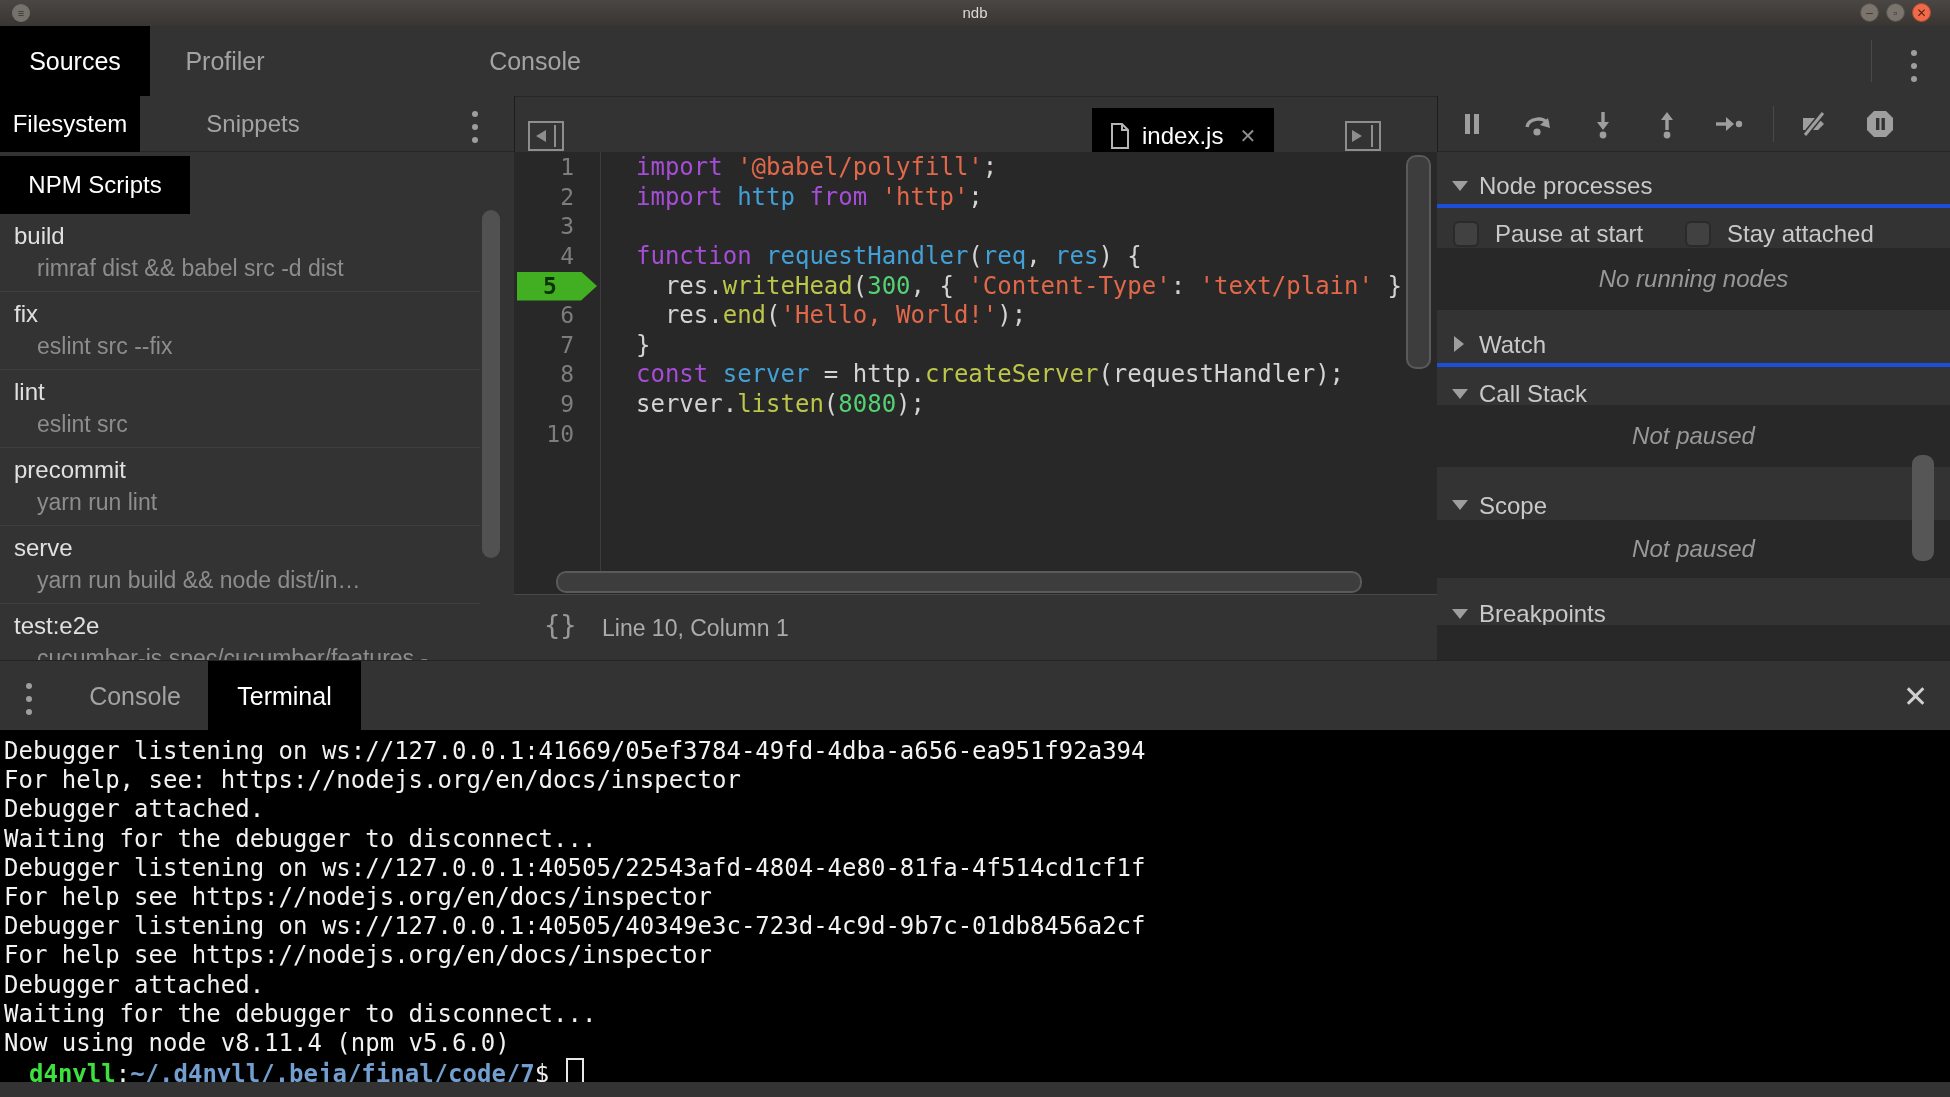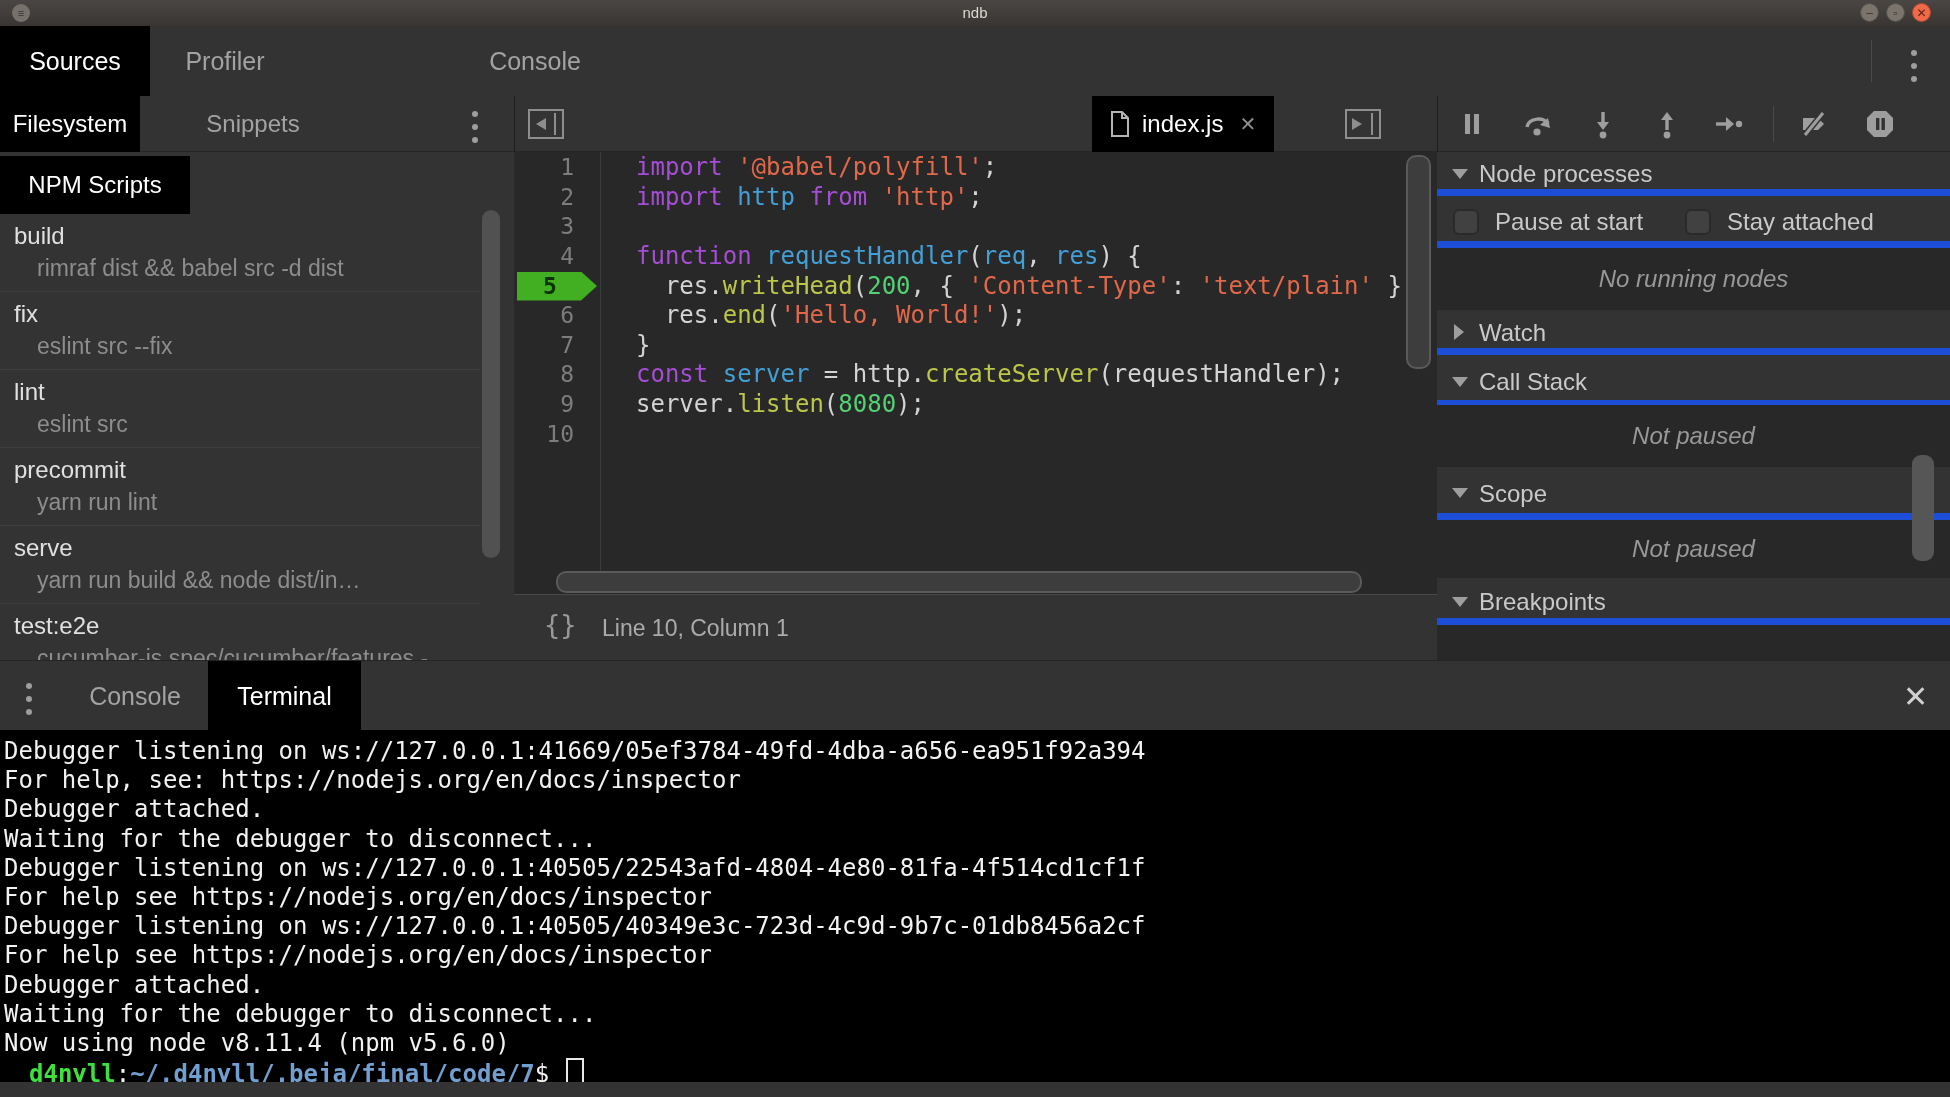--- a/index.html
+++ b/index.html
@@ -22,21 +22,21 @@
   #main-tabs{left:0;top:26px;width:1950px;height:70px;background:#333;border-bottom:1px solid #272727;}
   .main-tab{top:0;height:70px;line-height:70px;text-align:center;font-size:25px;color:#a3a3a3;}
   .main-tab.active{background:#000;color:#fff;}
   .vdiv{width:1px;background:#4a4a4a;}
   .kebab{width:8px;display:flex;flex-direction:column;gap:7px;}
   .kebab i{width:6px;height:6px;border-radius:50%;background:#9e9e9e;}
   
   #row2-left{left:0;top:96px;width:514px;height:56px;background:#333;border-bottom:1px solid #262626;box-sizing:border-box;}
   .panel-tab{top:0;height:56px;line-height:56px;text-align:center;font-size:24px;color:#a3a3a3;}
   .panel-tab.active{background:#000;color:#fff;text-align:center;}
-  #editor-top{left:514px;top:96px;width:923px;height:56px;background:#333;border-bottom:1px solid #262626;box-sizing:border-box;}
+  #editor-top{left:514px;top:108px;width:923px;height:56px;background:#333;border-bottom:1px solid #262626;box-sizing:border-box;}
   .navbox{top:13px;width:36px;height:30px;border:2px solid #8e8e8e;box-sizing:border-box;}
   .navbox .bar{position:absolute;top:2px;bottom:2px;width:2px;background:#8e8e8e;right:6px;}
   .tri-left{position:absolute;left:6px;top:7px;width:0;height:0;
     border-top:6px solid transparent;border-bottom:6px solid transparent;border-right:10px solid #8e8e8e;}
   .tri-right{position:absolute;left:5px;top:7px;width:0;height:0;
     border-top:6px solid transparent;border-bottom:6px solid transparent;border-left:10px solid #8e8e8e;}
   #file-tab{left:578px;top:0;height:56px;background:#000;display:flex;align-items:center;
     padding:0 18px;gap:12px;}
   #file-tab .fname{font-size:24px;color:#fff;}
   #file-tab .close-x{font-size:20px;color:#8e8e8e;margin-left:4px;}
@@ -73,21 +73,21 @@
   .scroll-thumb{border:2px solid #5a5a5a;background:#3d3d3d;border-radius:10px;box-sizing:border-box;}
   #ed-vscroll{left:1406px;top:155px;width:25px;height:214px;}
   #ed-hscroll{left:556px;top:571px;width:806px;height:22px;}
   #ed-status{left:514px;top:594px;width:923px;height:66px;background:#333;
     border-top:1px solid #484848;box-sizing:border-box;}
   #brace-icon{left:30px;top:14px;font-family:"DejaVu Sans Mono",monospace;font-size:27px;color:#989898;position:absolute;}
   #cursor-pos{left:88px;top:0;height:66px;line-height:66px;font-size:23px;color:#ababab;position:absolute;}
   
   #right-panel{left:1437px;top:152px;width:513px;height:508px;background:#333;overflow:hidden;}
   .sect{position:absolute;left:0;width:513px;box-sizing:border-box;}
-  .sect-head{background:#333;border-bottom:7px solid #1d4ed8;font-size:24px;color:#c9c9c9;}
+  .sect-head{background:#333;border-bottom:4px solid #1d4ed8;font-size:24px;color:#c9c9c9;margin-top:12px;}
   .sect-dark{background:#282828;border-bottom:1px solid #272727;font-style:italic;color:#989898;
     font-size:24px;text-align:center;}
   .tri-exp{position:absolute;left:15px;width:0;height:0;border-left:8px solid transparent;
     border-right:8px solid transparent;border-top:10px solid #9e9e9e;}
   .tri-col{position:absolute;left:17px;width:0;height:0;border-top:8px solid transparent;
     border-bottom:8px solid transparent;border-left:10px solid #9e9e9e;}
   .sect-label{position:absolute;left:42px;}
   .checkbox{position:absolute;top:13px;width:26px;height:26px;border-radius:6px;background:#414141;
     border:2px solid #2a2a2a;box-sizing:border-box;}
   .cb-label{position:absolute;top:0;height:52px;line-height:52px;font-size:24px;color:#c9c9c9;}
@@ -260,21 +260,21 @@
       <div class="gnum">9</div>
       <div class="gnum">10</div>
     </div>
   <div class="abs" id="gutter-line"></div>
   <div class="abs" id="exec-flag">5</div>
   <div class="abs" id="codepane">
       <div class="code-line"><span class="tok-k">import</span><span class="tok-p"> </span><span class="tok-s">'@babel/polyfill'</span><span class="tok-p">;</span></div>
       <div class="code-line"><span class="tok-k">import</span><span class="tok-p"> </span><span class="tok-v">http</span><span class="tok-p"> </span><span class="tok-k">from</span><span class="tok-p"> </span><span class="tok-s">'http'</span><span class="tok-p">;</span></div>
       <div class="code-line"><span class="tok-p"></span></div>
       <div class="code-line"><span class="tok-k">function</span><span class="tok-p"> </span><span class="tok-v">requestHandler</span><span class="tok-p">(</span><span class="tok-v">req</span><span class="tok-p">, </span><span class="tok-v">res</span><span class="tok-p">) {</span></div>
-      <div class="code-line"><span class="tok-p">  res.</span><span class="tok-f">writeHead</span><span class="tok-p">(</span><span class="tok-n">200</span><span class="tok-p">, { </span><span class="tok-s">'Content-Type'</span><span class="tok-p">: </span><span class="tok-s">'text/plain'</span><span class="tok-p"> });</span></div>
+      <div class="code-line"><span class="tok-p">  res.</span><span class="tok-f">writeHead</span><span class="tok-p">(</span><span class="tok-n">300</span><span class="tok-p">, { </span><span class="tok-s">'Content-Type'</span><span class="tok-p">: </span><span class="tok-s">'text/plain'</span><span class="tok-p"> });</span></div>
       <div class="code-line"><span class="tok-p">  res.</span><span class="tok-f">end</span><span class="tok-p">(</span><span class="tok-s">'Hello, World!'</span><span class="tok-p">);</span></div>
       <div class="code-line"><span class="tok-p">}</span></div>
       <div class="code-line"><span class="tok-k">const</span><span class="tok-p"> </span><span class="tok-v">server</span><span class="tok-p"> = http.</span><span class="tok-f">createServer</span><span class="tok-p">(requestHandler);</span></div>
       <div class="code-line"><span class="tok-p">server.</span><span class="tok-f">listen</span><span class="tok-p">(</span><span class="tok-n">8080</span><span class="tok-p">);</span></div>
       <div class="code-line"><span class="tok-p"></span></div>
     </div>
   <div class="abs scroll-thumb" id="ed-vscroll"></div>
   <div class="abs scroll-thumb" id="ed-hscroll"></div>
   <div class="abs" id="ed-status">
     <div id="brace-icon">{}</div>

